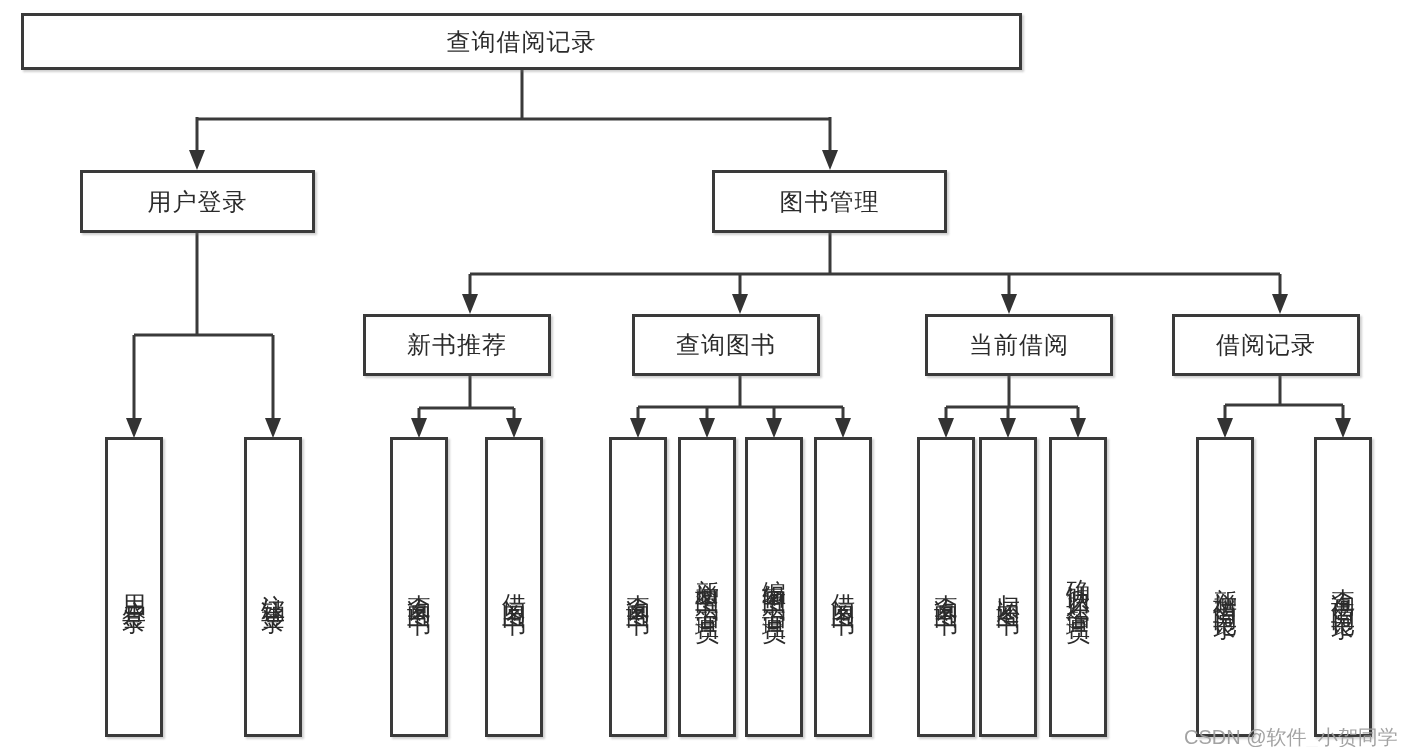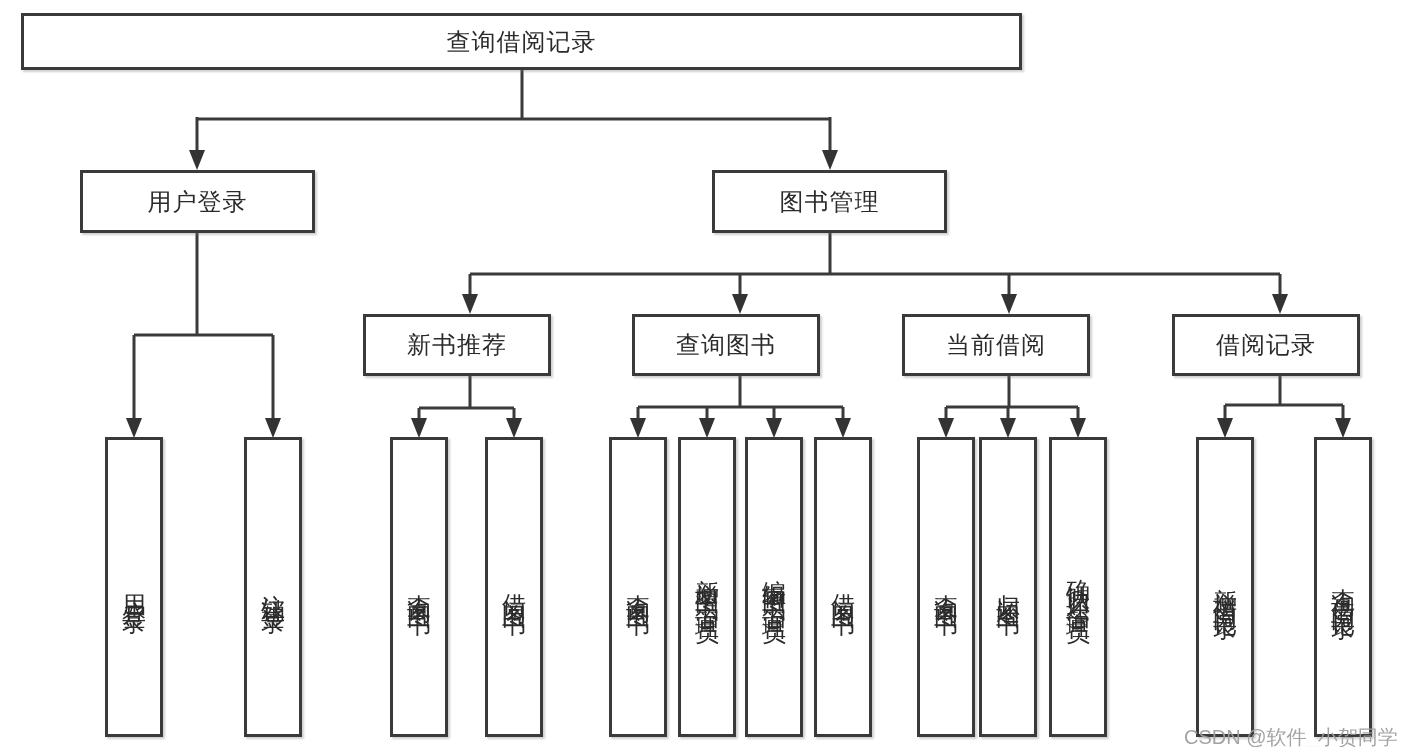--- a/index.html
+++ b/index.html
@@ -102,21 +102,21 @@
   <div class="node box-h box-lvl2" style="left:712px">
     <span>图书管理</span>
   </div>
 
   <div class="node box-h box-lvl3" style="left:363px">
     <span>新书推荐</span>
   </div>
   <div class="node box-h box-lvl3" style="left:632px">
     <span>查询图书</span>
   </div>
-  <div class="node box-h box-lvl3" style="left:902px">
+  <div class="node box-h box-lvl3" style="left:925px">
     <span>当前借阅</span>
   </div>
   <div class="node box-h box-lvl3" style="left:1172px">
     <span>借阅记录</span>
   </div>
 
   <div class="node box-v" style="left:105px">
     <span class="vtext">用户登录</span>
   </div>
   <div class="node box-v" style="left:244px">

